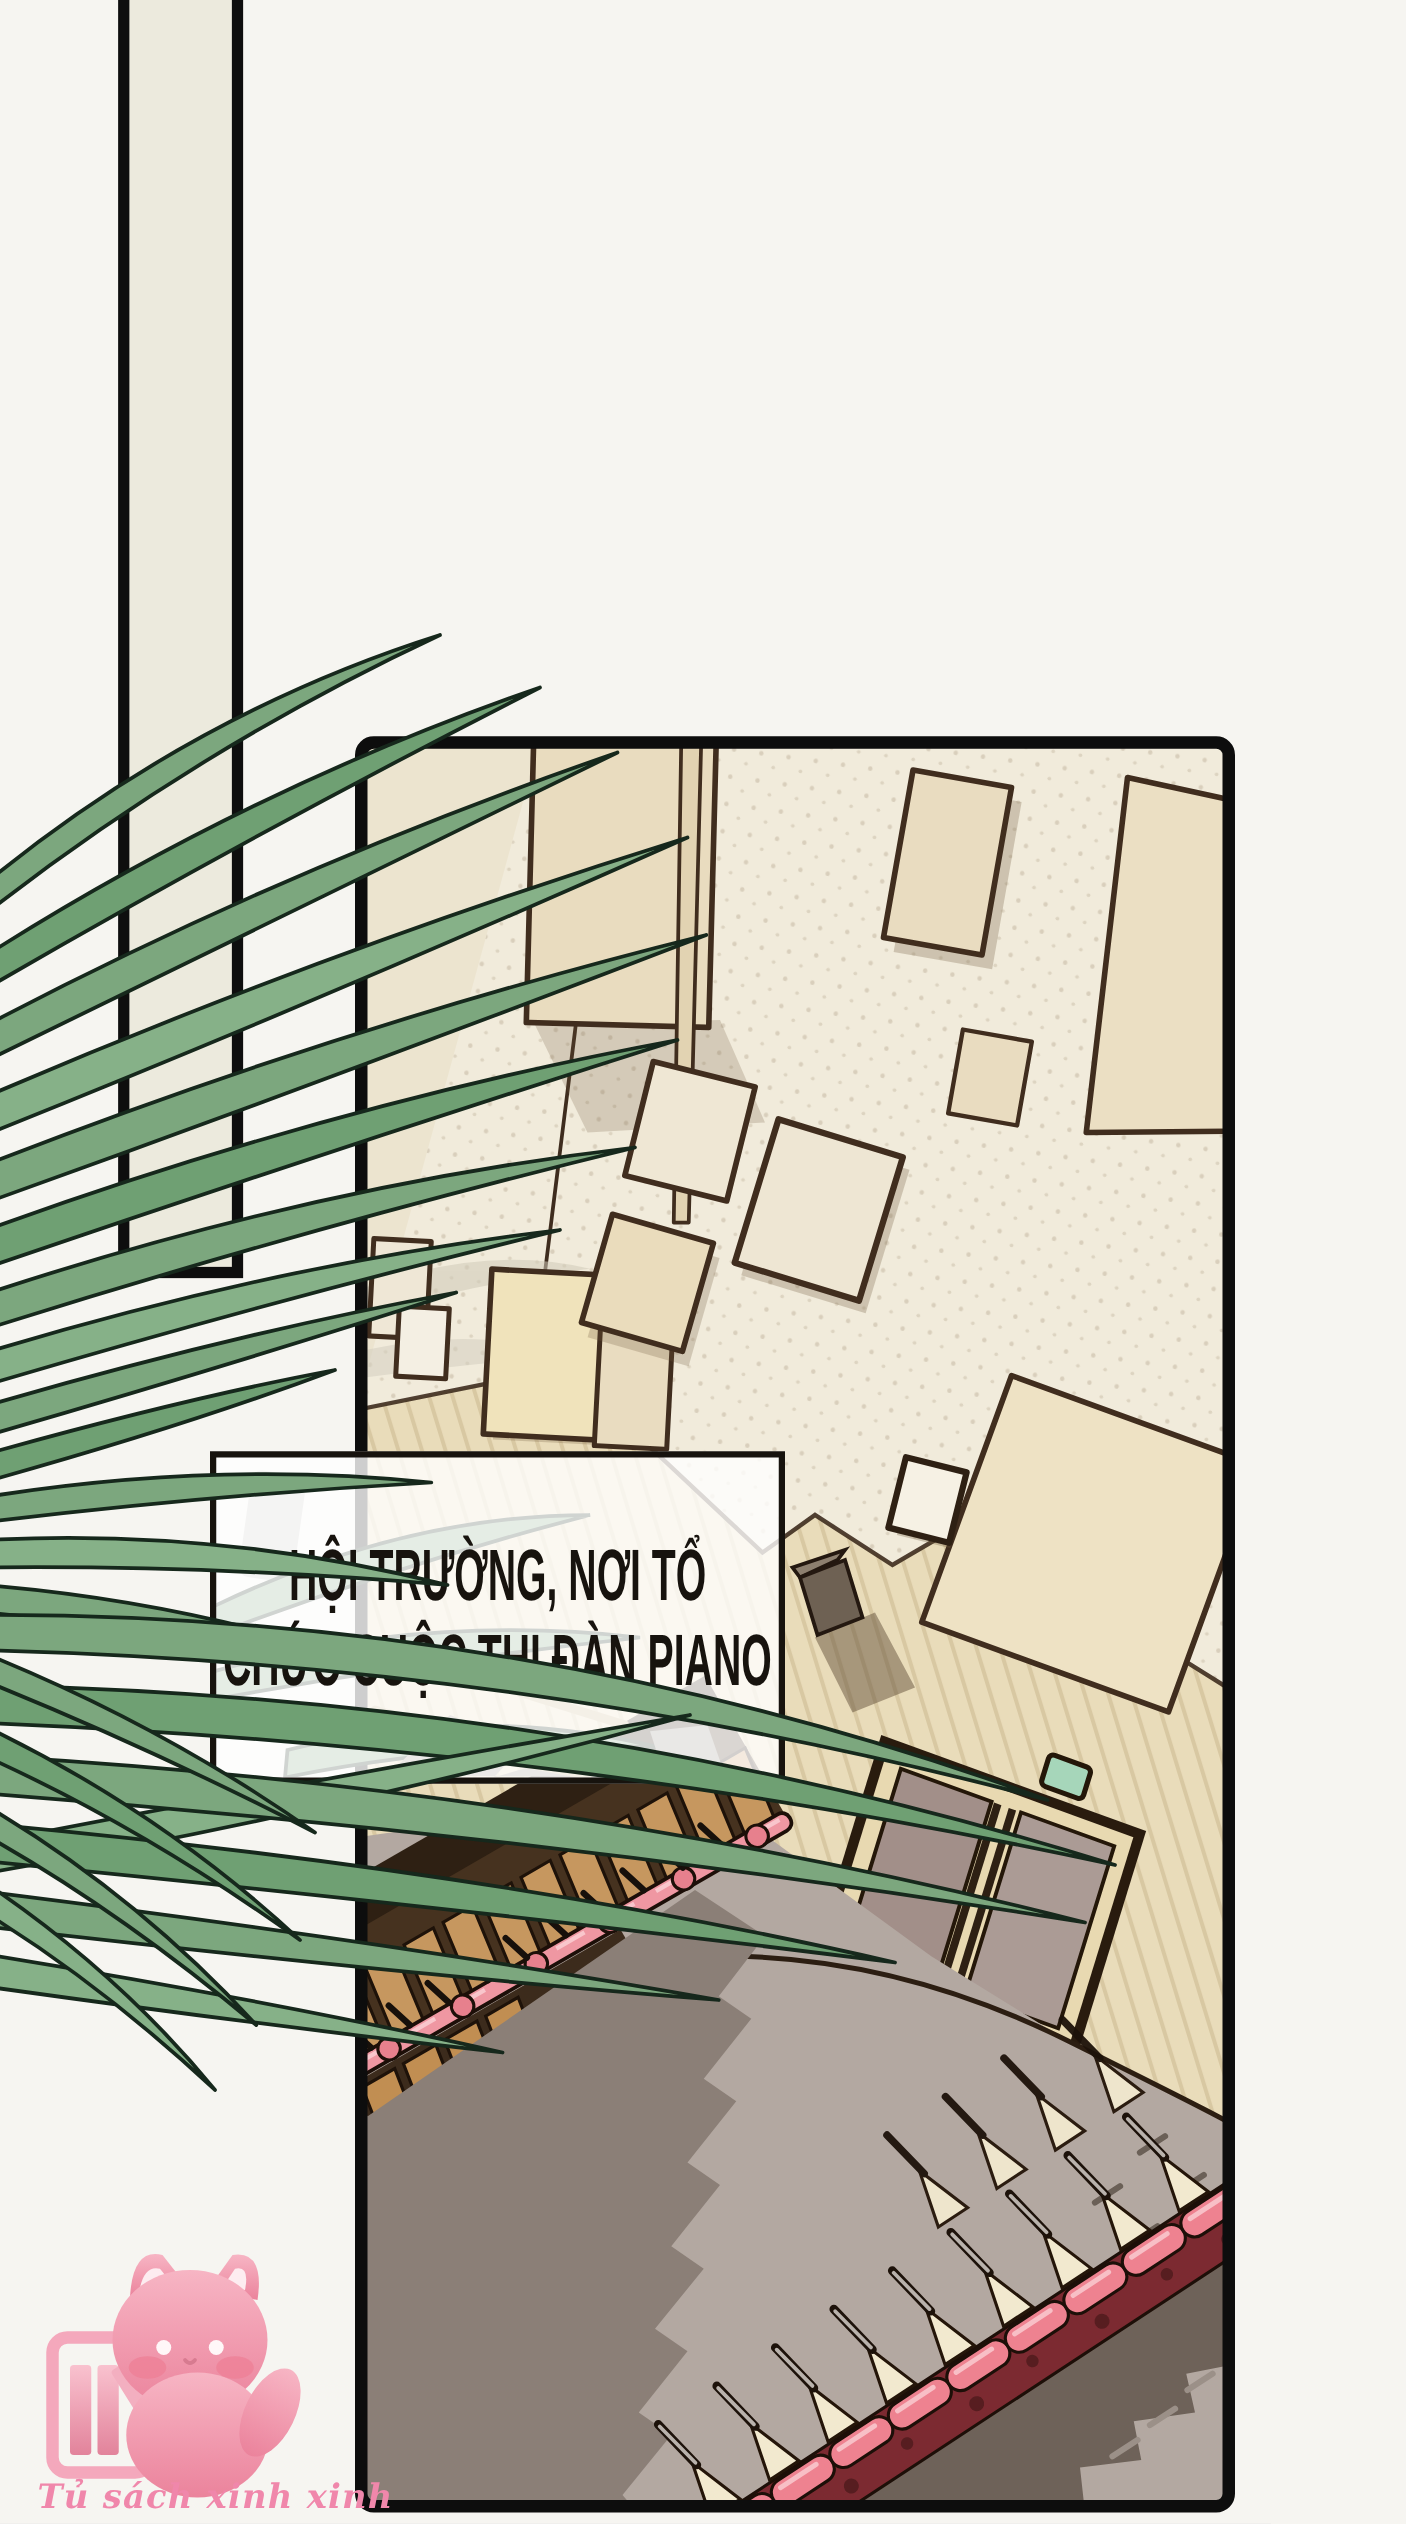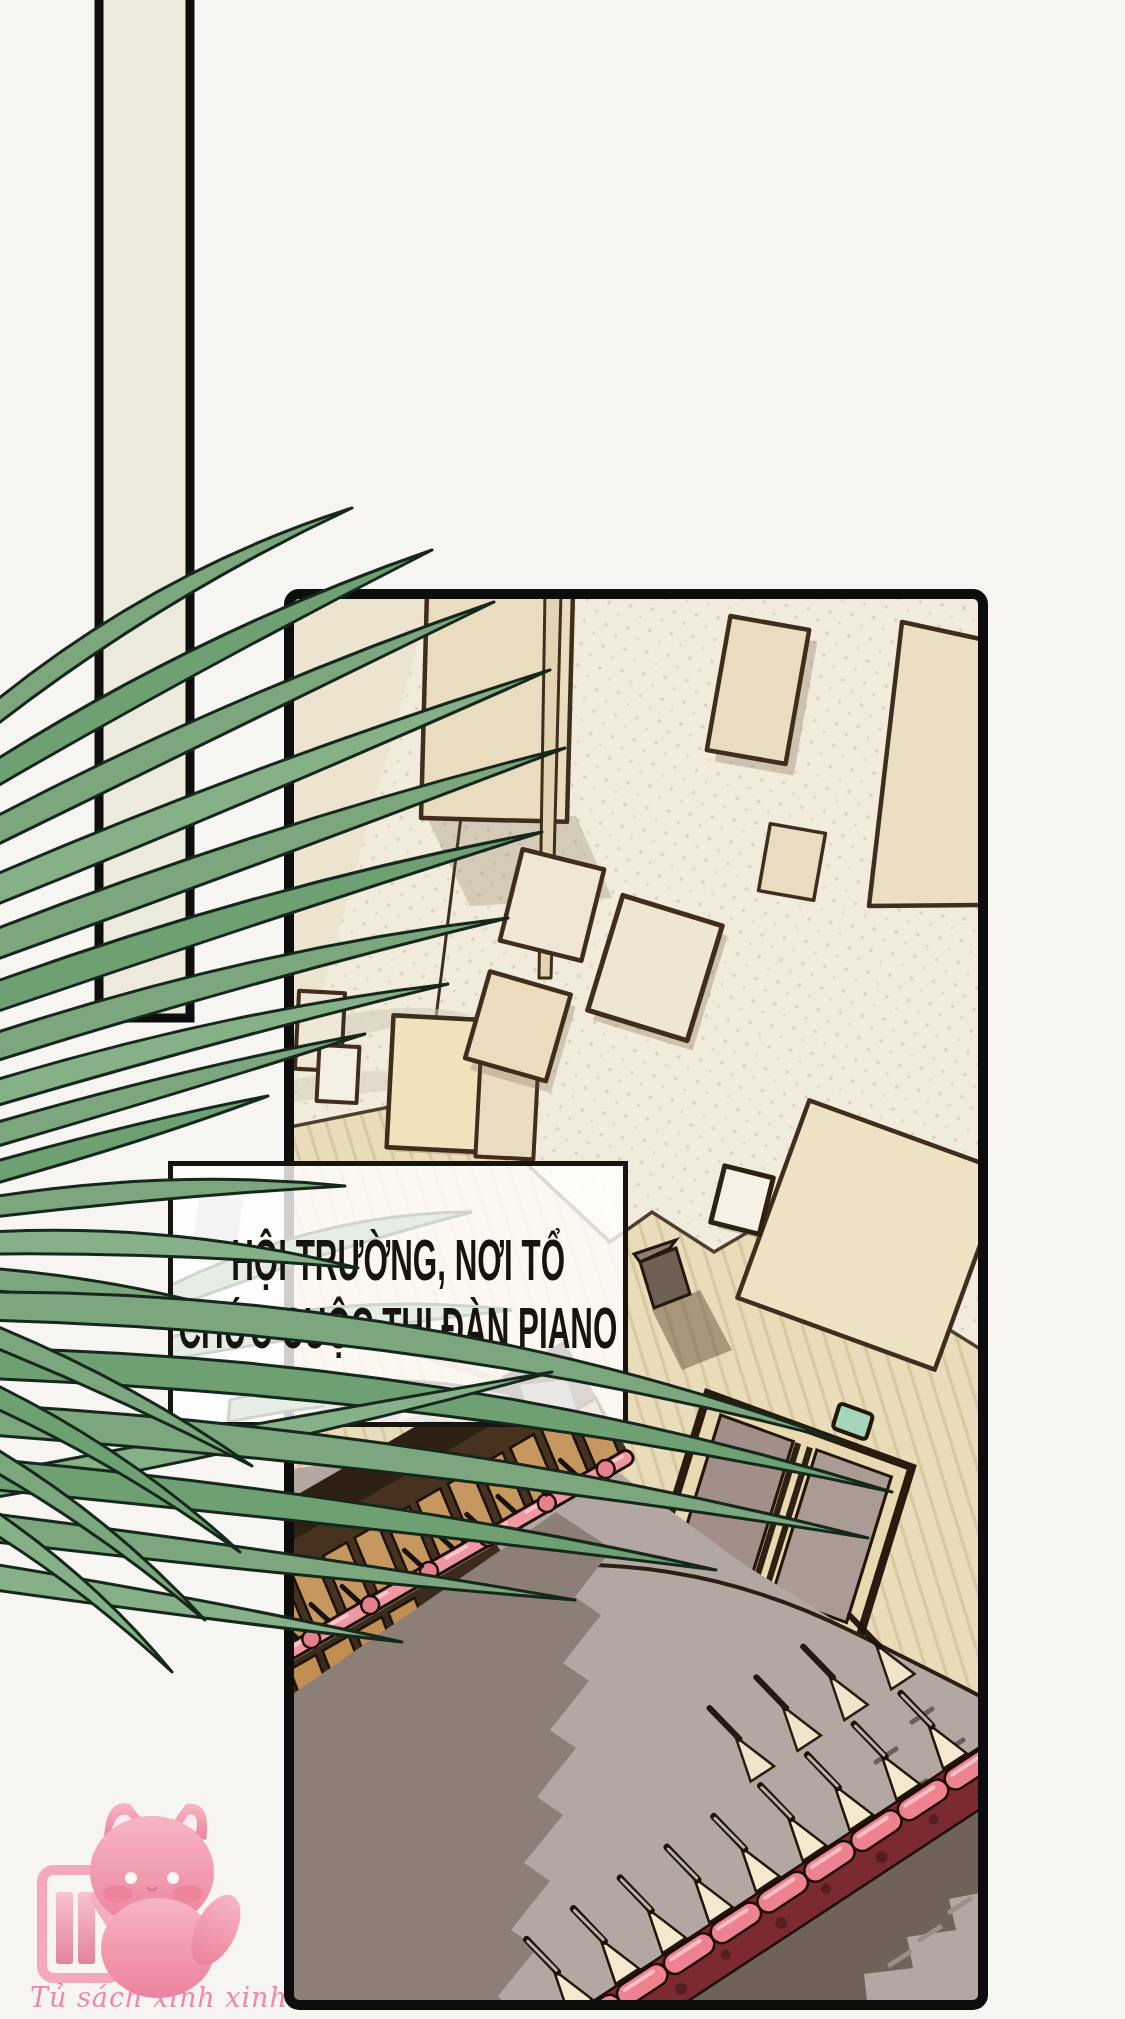--- a/index.html
+++ b/index.html
@@ -17,21 +17,21 @@
     display:block;white-space:nowrap;color:var(--caption_text,#17130e);
     font-weight:bold;font-size:56px;line-height:1.22;
     transform:scale(0.56,1.04);transform-origin:50% 50%;
     font-family:"Liberation Sans",sans-serif;letter-spacing:0px;
   }
   .leaves-svg{z-index:4;pointer-events:none;}
   .base-svg{z-index:1;}
   .logo-svg{z-index:5;}
   .watermark{
     position:absolute;left:30px;top:1982px;width:200px;z-index:6;
-    font-family:"DejaVu Serif",serif;font-style:italic;font-weight:normal;
+    font-family:"DejaVu Serif",serif;font-style:italic;font-weight:bold;
     font-size:27px;color:var(--logo_text,#f087ab);letter-spacing:1px;white-space:nowrap;
   }
 </style>
 </head>
 <body>
 
 <div class="page">
 
   <svg class="base-svg" width="1125" height="2019" viewBox="0 0 1125 2019">
     <defs>

